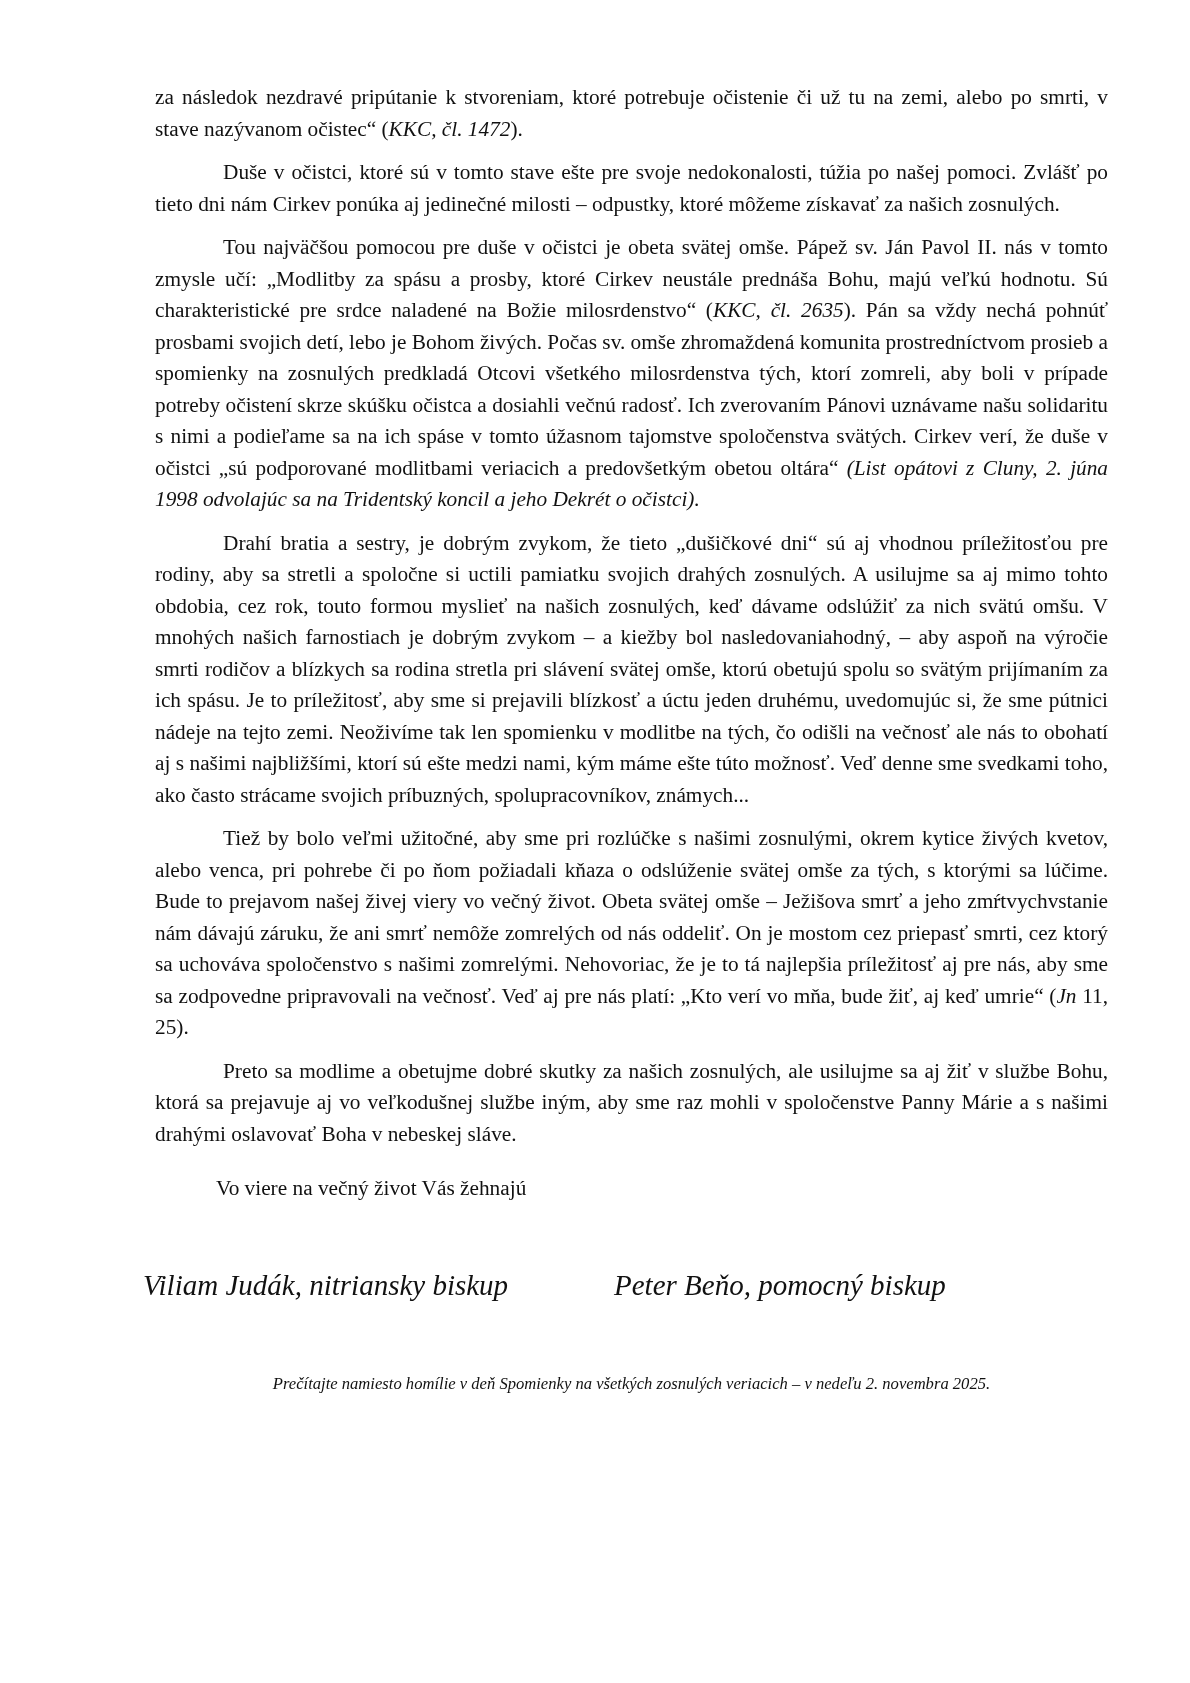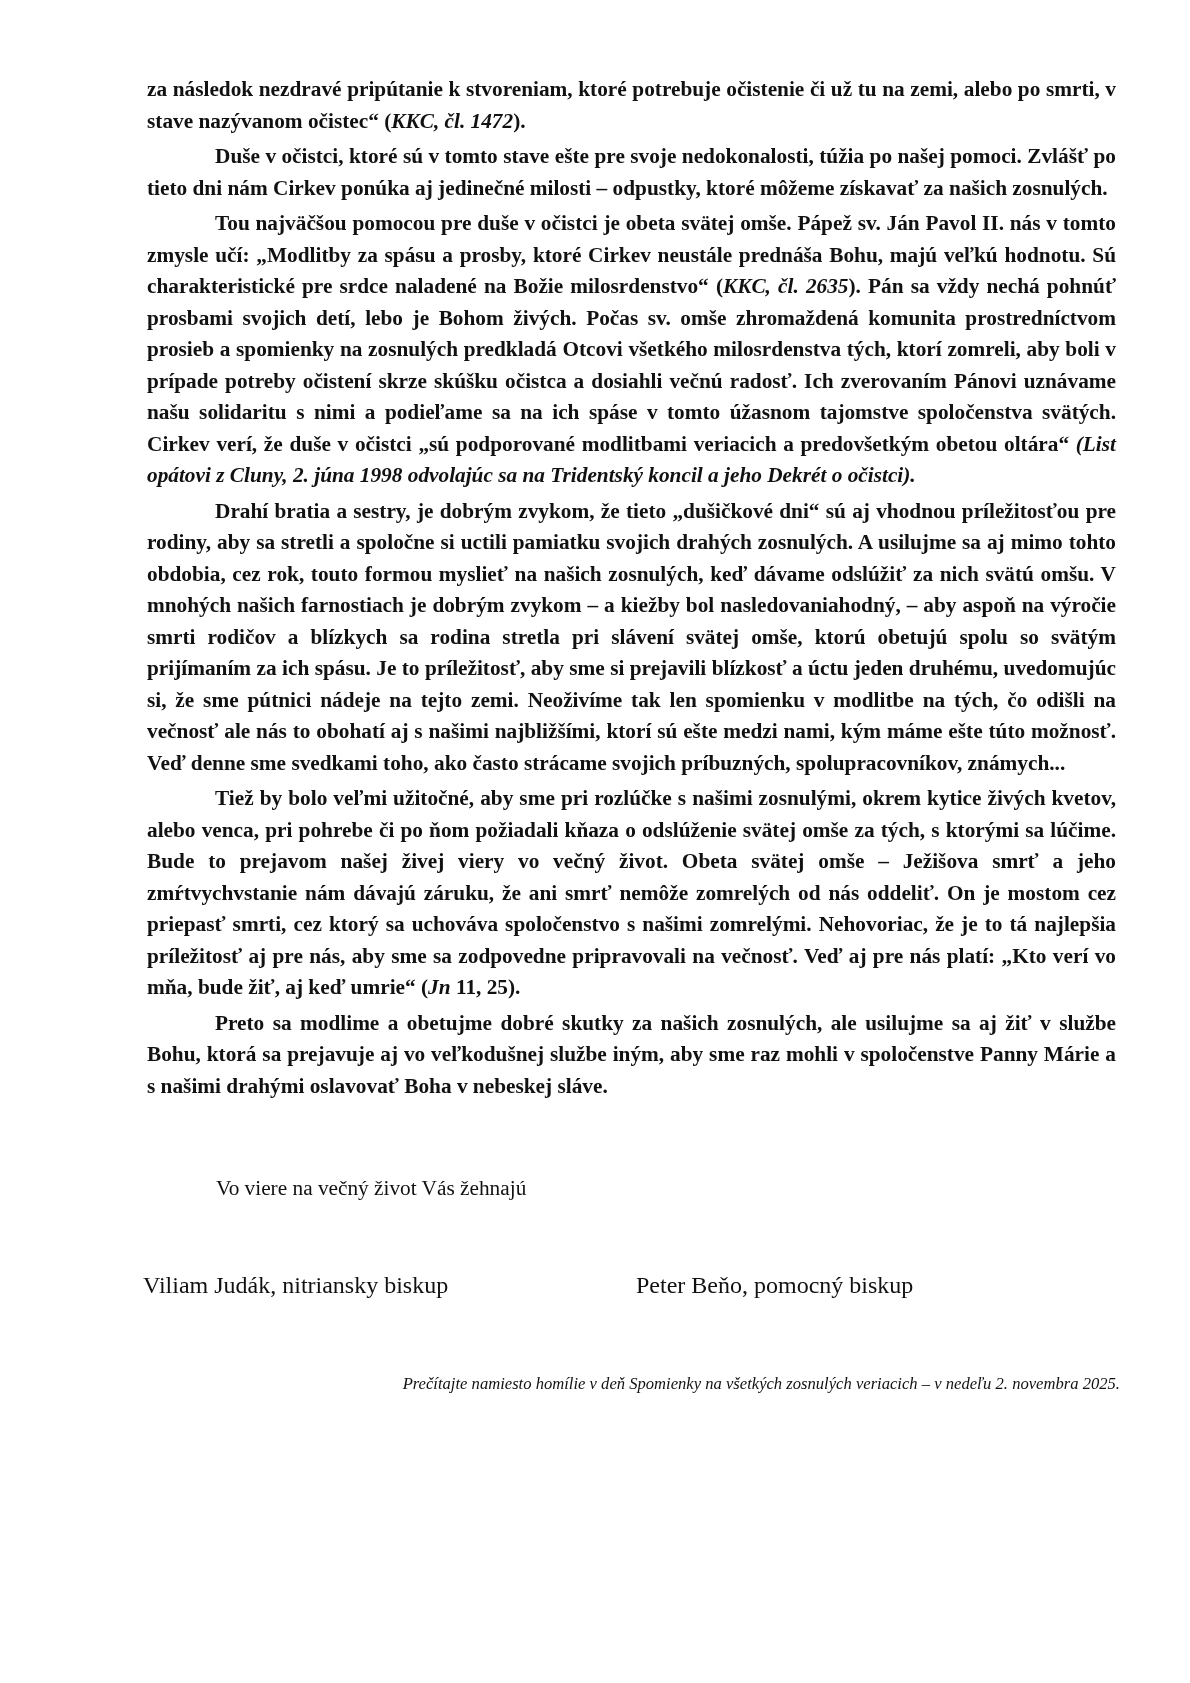--- a/index.html
+++ b/index.html
@@ -15,57 +15,57 @@
       font-family: "Liberation Serif", "DejaVu Serif", serif;
       color: #111111;
     }
     .page {
       position: absolute;
       left: 143px;
       top: 70px;
       width: 977px;
     }
     .para {
-      margin: 4px;
+      margin: 12px;
       font-size: 21.3px;
       line-height: 31.5px;
       text-align: justify;
       text-indent: 0;
       hyphens: none;
-      font-weight: bold;
     }
     .para.indent {
       text-indent: 68px;
     }
     .para i, .para .it {
       font-style: italic;
     }
     .greeting {
       position: absolute;
       left: 211px;
       top: 1168px;
       font-size: 21.3px;
       line-height: 31.5px;
       margin: 5px;
     }
     .sig {
       position: absolute;
       top: 1270px;
-      font-size: 24px;
+      font-size: 29px;
       line-height: 31.5px;
+      font-style: italic;
       margin: 0;
     }
     .sig.left { left: 143px; }
-    .sig.right { left: 636px; }
+    .sig.right { left: 614px; }
     .footnote {
       position: absolute;
       left: 143px;
       width: 977px;
       top: 1372px;
-      text-align: right;
+      text-align: center;
       font-size: 16.6px;
       line-height: 24px;
       font-style: italic;
       margin: 0;
     }
   </style>
 </head>
 <body>
 
 <div class="page">

